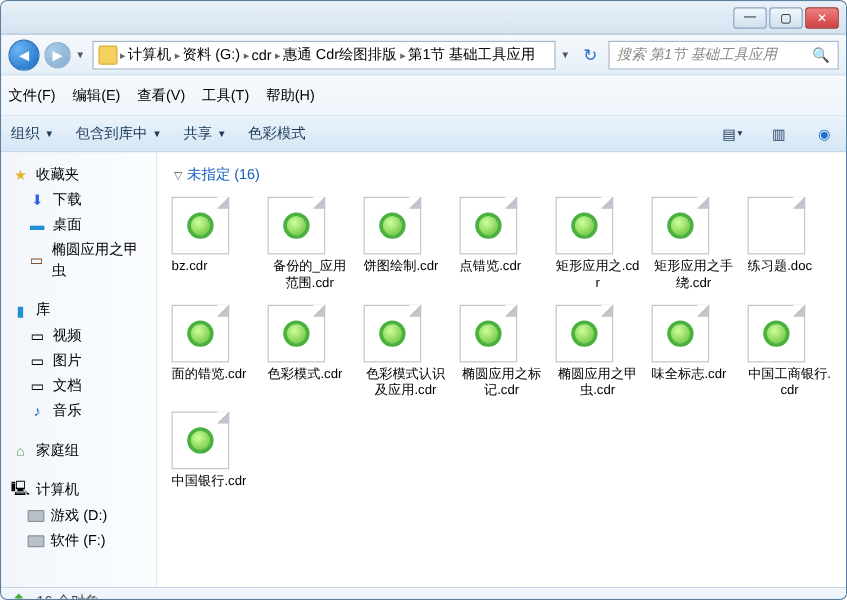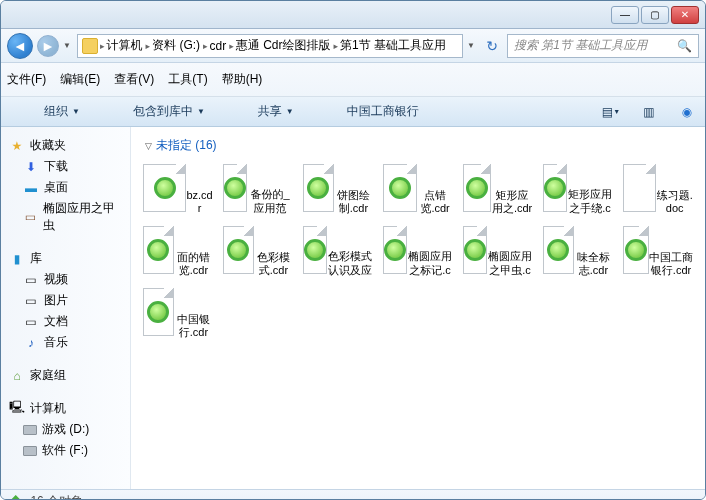--- a/index.html
+++ b/index.html
@@ -23,21 +23,21 @@
   .addr-refresh { width: 22px; display: flex; align-items: center; justify-content: center; color: #3070c0; font-size: 14px; }
   .search { width: 192px; height: 24px; background: #fff; border: 1px solid #a5b8cb; display: flex; align-items: center; padding: 0 6px; color: #888; font-style: italic; gap: 4px; }
   .search-icon { color: #3070c0; font-style: normal; }
   
   
   .menubar { height: 34px; background: linear-gradient(#f6f9fd, #eff5fb); display: flex; align-items: center; padding: 0 6px; gap: 14px; border-bottom: 1px solid #d5e0ea; font-size: 12px; }
   .menu-item { cursor: pointer; }
   
   
   .toolbar { height: 30px; background: linear-gradient(#eaf3fb, #d5e6f5); display: flex; align-items: center; padding: 0 8px; gap: 18px; border-bottom: 1px solid #b5cce0; color: #1a3a5a; }
-  .tool-item { display: flex; align-items: center; gap: 4px; cursor: pointer; margin-left: 35px; }
+  .tool-item { display: flex; align-items: center; gap: 4px; cursor: pointer; }
   .tool-drop { font-size: 8px; }
   .tool-spacer { flex: 1; }
   .tool-icon { width: 20px; height: 20px; display: flex; align-items: center; justify-content: center; cursor: pointer; }
   
   
   .main { display: flex; height: 362px; }
   
   
   .sidebar { width: 130px; background: linear-gradient(to right, #f2f6fb 0%, #fbfdff 100%); border-right: 1px solid #e0e8f0; padding: 8px 4px; overflow-y: auto; }
   .side-group { margin-bottom: 12px; }
@@ -49,21 +49,21 @@
   .ico-desk { color: #2090d0; }
   .ico-recent { color: #805030; }
   .ico-lib { color: #2090d0; }
   .ico-drive { background: #b8c0c8; border: 1px solid #8a929a; border-radius: 1px; width: 14px; height: 10px; }
   
   
   .content { flex: 1; background: #fff; overflow-y: auto; padding: 6px 10px; }
   .group-header { color: #1560c0; font-size: 12px; padding: 4px 0 8px 4px; display: flex; align-items: center; gap: 4px; }
   .gh-arrow { font-size: 9px; color: #555; }
   .file-grid { display: flex; flex-wrap: wrap; gap: 6px 6px; }
-  .file-item { width: 74px; display: flex; flex-direction: row; align-items: flex-end; cursor: pointer; padding: 2px; }
+  .file-item { width: 74px; display: flex; flex-direction: column; align-items: flex-start; cursor: pointer; padding: 2px; }
   .file-thumb { width: 48px; height: 48px; border: 1px solid #c0c6cc; background: #fff; display: flex; align-items: center; justify-content: center; margin-bottom: 4px; position: relative; }
   .file-thumb::before { content: ""; position: absolute; top: -1px; right: -1px; width: 10px; height: 10px; background: linear-gradient(135deg, #fff 48%, #c0c6cc 50%); }
   .cdr-icon { width: 22px; height: 22px; border-radius: 50%; border: 3px solid #4ab040; background: radial-gradient(circle at 40% 35%, #cfff9f 0%, #80d050 70%); }
   .doc-blank { background: #fff; }
   .file-name { font-size: 11px; text-align: center; line-height: 1.25; word-break: break-all; max-height: 28px; overflow: hidden; }
   
   
   .statusbar { height: 24px; background: linear-gradient(#f2f7fc, #e6eff8); border-top: 1px solid #c5d5e5; display: flex; align-items: center; padding: 0 8px; gap: 8px; font-size: 12px; color: #444; }
   .stat-icon { color: #4ab040; font-size: 16px; }
 </style>
@@ -129,21 +129,21 @@
       <span class="tool-drop">▼</span>
     </span>
   <span class="tool-item">
       <span>包含到库中</span>
       <span class="tool-drop">▼</span>
     </span>
   <span class="tool-item">
       <span>共享</span>
       <span class="tool-drop">▼</span>
     </span>
-  <span class="tool-item">中国工商银行</span>
+  <span class="tool-item">色彩模式</span>
   <span class="tool-spacer"></span>
   <span class="tool-icon">▤<span class="tool-drop" style="font-size:7px">▼</span></span>
   <span class="tool-icon">▥</span>
   <span class="tool-icon" style="color:#2070d0">◉</span>
 </div>
 
 <div class="main">
   <div class="sidebar">
     <div class="side-group">
       <div class="side-head">

